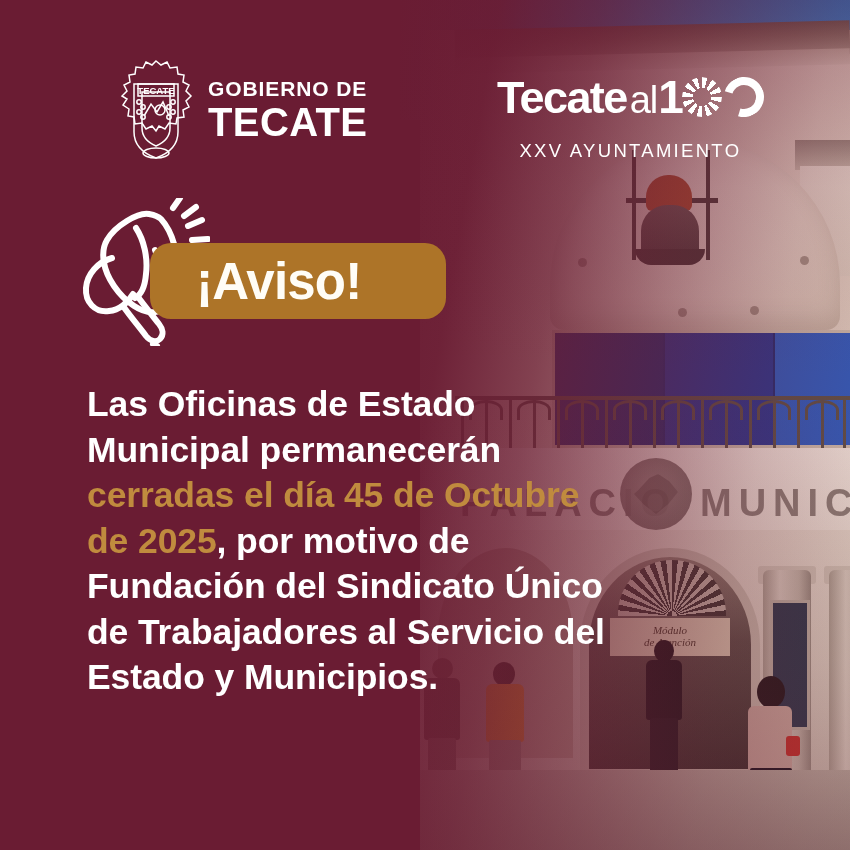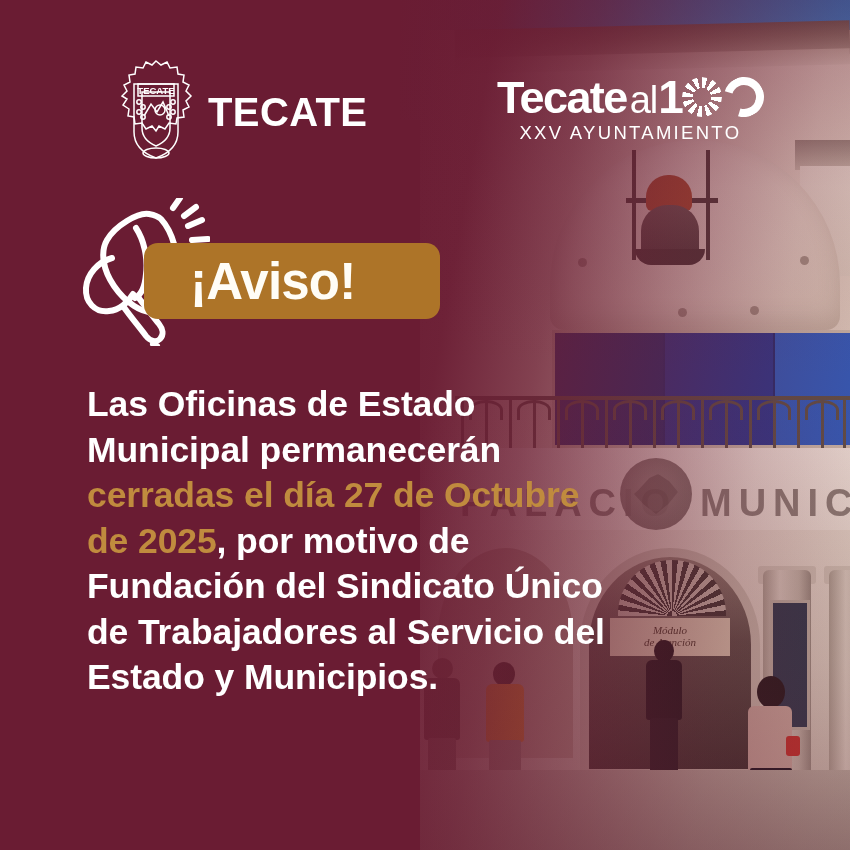--- a/index.html
+++ b/index.html
@@ -279,32 +279,32 @@
   .ring-zero {
     display:inline-block; width:40px; height:40px; margin-left:2px;
     border:8px solid #fff; border-radius:50%;
     border-left-color:transparent;
     transform:rotate(-28deg);
     align-self:center;
   }
   .t100-sub {
     font-size:18.5px; font-weight:400; letter-spacing:2.3px;
     font-family:"Liberation Sans", sans-serif;
-    text-align:center; margin-top:2px; color:#ffffff;
+    text-align:center; margin-top:20px; color:#ffffff;
   }
 
   
   .megaphone { position:absolute; left:76px; top:198px; width:134px; height:148px; }
 
   
   .aviso-banner {
-    position:absolute; left:144px; top:243px;
+    position:absolute; left:150px; top:243px;
     width:296px; height:76px;
     background:#AD7428;
-    border-radius:14px;
+    border-radius:21px;
     display:flex; align-items:center;
   }
   .aviso-text {
     font-size:51px; font-weight:700; color:#FFFDF6;
     font-family:"Liberation Sans", sans-serif;
     letter-spacing:-.8px;
     margin-left:46px;
     line-height:1;
   }
 
@@ -459,20 +459,21 @@
           <circle cx="55" cy="44" r="2.2"></circle>
             <circle cx="51" cy="49" r="2.2"></circle>
           <circle cx="55" cy="54" r="2.2"></circle>
             <circle cx="51" cy="59" r="2.2"></circle>
 
           <ellipse cx="38" cy="95" rx="13" ry="5"></ellipse>
         </g>
         <text x="38" y="35.5" text-anchor="middle" font-family="Liberation Sans, sans-serif" font-size="9.5" font-weight="bold" fill="#ffffff">TECATE</text>
       </svg>
       <div class="gov-words">
+        <div class="gov-line1">GOBIERNO DE</div>
         <div class="gov-line2">TECATE</div>
       </div>
     </div>
 
     <div class="tecate100">
       <div class="t100-row">
         <span class="t100-main">Tecate</span>
         <span class="t100-al">al</span>
         <span class="t100-one">1</span>
         <span class="gear-zero"></span>
@@ -504,17 +505,17 @@
         <path d="M116 42 L132 41"></path>
         <path d="M77 146 L81 148"></path>
       </g>
     </svg>
 
     <div class="aviso-banner">
       <span class="aviso-text">¡Aviso!</span>
     </div>
 
     <div class="message">
-      <span>Las Oficinas de Estado Municipal permanecerán </span><span class="hl">cerradas el día 27 de Octubre de 2025</span><span>, por motivo de Fundación del Sindicato Único de Trabajadores al Servicio del Estado y Municipios.</span>
+      <span>Las Oficinas de Estado Municipal permanecerán </span><span class="hl">cerradas el día 45 de Octubre de 2025</span><span>, por motivo de Fundación del Sindicato Único de Trabajadores al Servicio del Estado y Municipios.</span>
     </div>
 
   </div>
 </div>
 
 </body></html>

